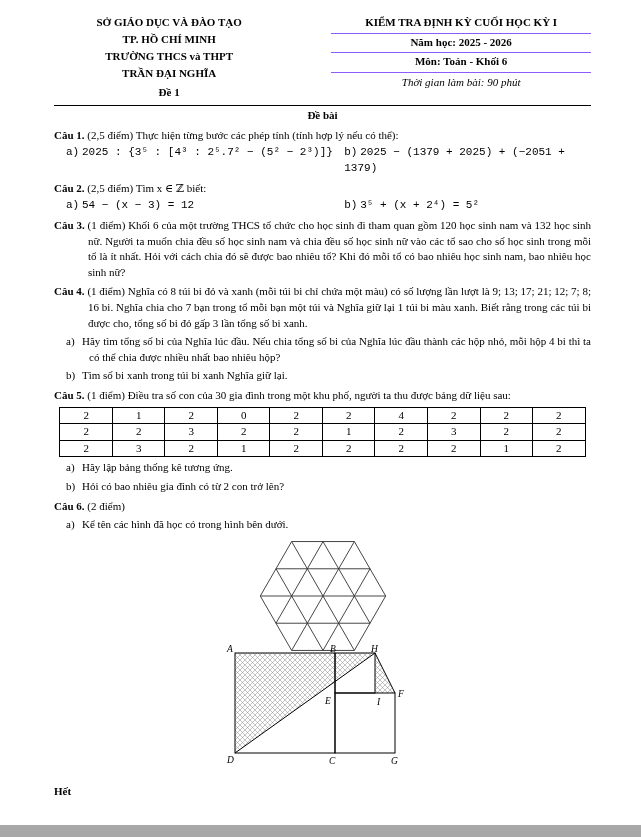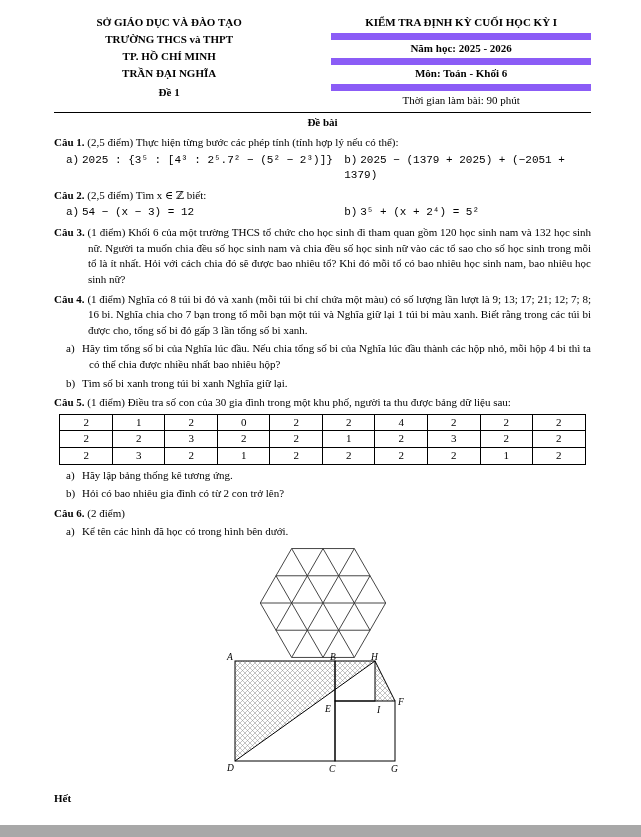--- a/index.html
+++ b/index.html
@@ -8,22 +8,22 @@
   .page {
     width:641px; height:837px; margin:0 auto; background:#fff;
     position:relative; padding:14px 50px 0 54px;
     font-size:11px; line-height:1.42; overflow:hidden;
   }
   
   .header { display:flex;gap:47px; }
   .header-left { width:47%; text-align:center; font-weight:bold; line-height:1.55; }
   .header-left .de1 { margin-top:2px; }
   .header-right { width:53%; text-align:center; }
-  .hrline { font-weight:bold; padding:1px 0 2px; border-bottom:7px solid #8b5cf6; }
-  .duration { padding-top:2px; }
+  .hrline { font-weight:bold; padding:1px 0 2px; border-bottom:1px solid #8b5cf6; }
+  .duration { font-style:italic; padding-top:2px; }
   .rule { border:none; border-top:1.5px solid #000; margin:4px 0 2px; }
   .section-title { text-align:center; font-weight:bold; margin:1px 0 3px; }
   
   .q { margin:4px 0; }
   .qlabel { font-weight:bold; }
   .qpara { margin:2px 0; padding-left:34px; text-indent:-34px; text-align:justify; }
   .ab-row { display:flex; padding-left:12px; margin:2px 0;font-family:Liberation Mono, monospace; }
   .ab-row .col-a { width:53%; }
   .ab-row .col-b { flex:1; }
   .item { padding-left:35px; text-indent:-23px; margin:3px 0; text-align:justify; }
@@ -40,22 +40,22 @@
   .bottom-band { position:absolute; left:0; right:0; bottom:0; height:12px; background:#a8a8a8; }
 </style>
 </head>
 <body>
 
 <div class="page">
 
   <div class="header">
     <div class="header-left">
       <div>SỞ GIÁO DỤC VÀ ĐÀO TẠO</div>
+      <div>TP. HỒ CHÍ MINH</div>
       <div>TRƯỜNG THCS và THPT</div>
-      <div>TP. HỒ CHÍ MINH</div>
       <div>TRẦN ĐẠI NGHĨA</div>
       <div class="de1">Đề 1</div>
     </div>
     <div class="header-right">
       <div class="hrline">KIỂM TRA ĐỊNH KỲ CUỐI HỌC KỲ I</div>
       <div class="hrline">Năm học: 2025 - 2026</div>
       <div class="hrline">Môn: Toán - Khối 6</div>
       <div class="duration">Thời gian làm bài: 90 phút</div>
     </div>
   </div>

